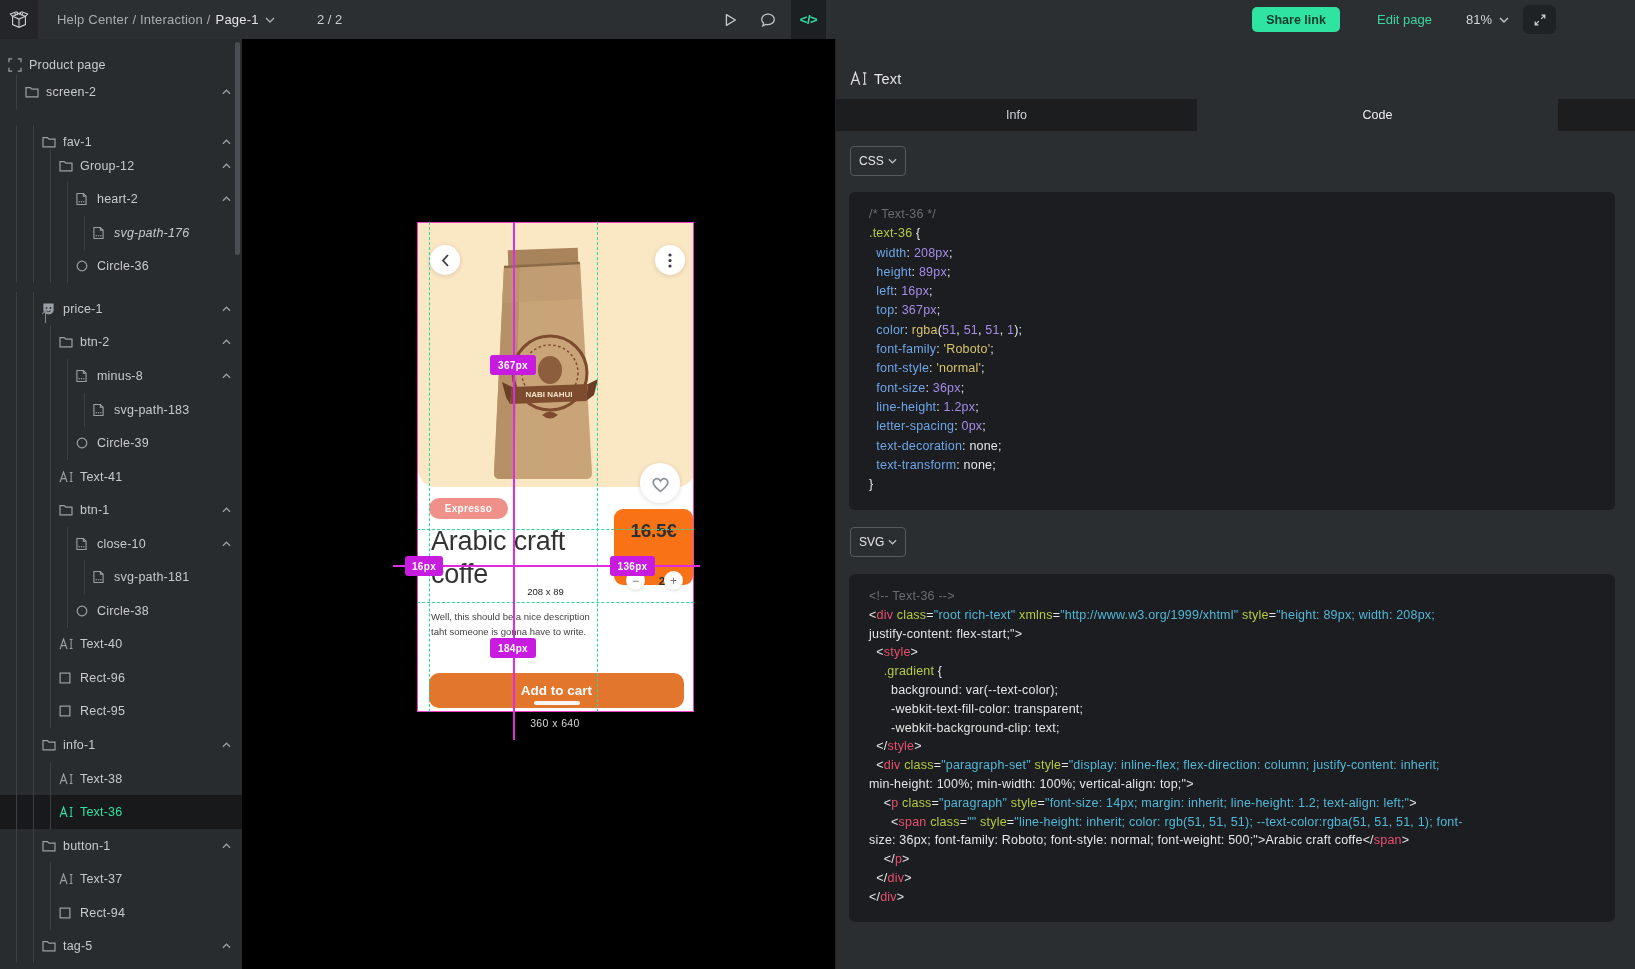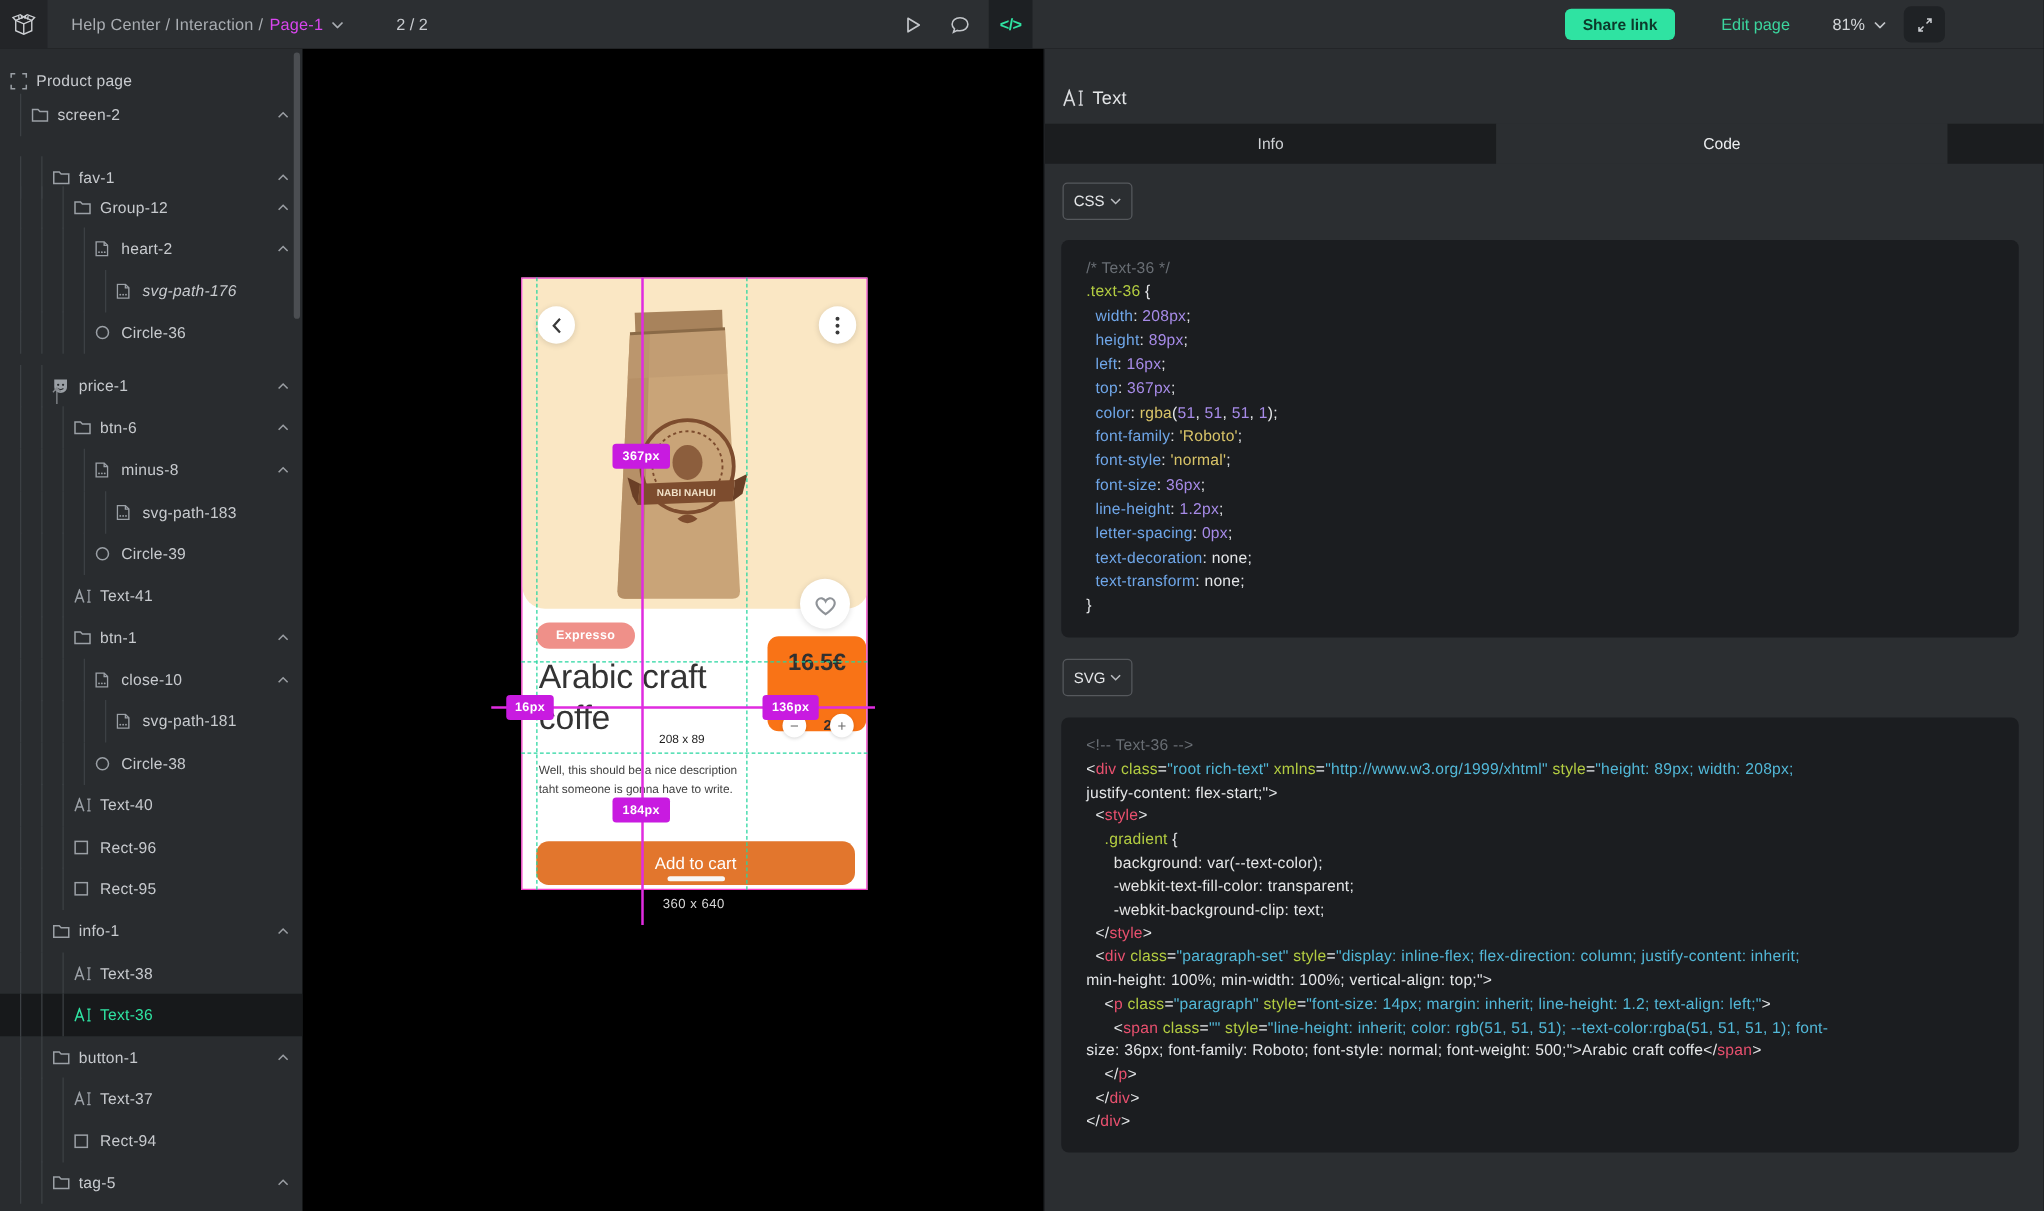--- a/index.html
+++ b/index.html
@@ -5,21 +5,21 @@
   *{box-sizing:border-box;margin:0;padding:0}
   html,body{width:1635px;height:969px;overflow:hidden;background:#000;
     font-family:"Liberation Sans",sans-serif;-webkit-font-smoothing:antialiased}
   .abs{position:absolute}
 
   
   #topbar{position:absolute;left:0;top:0;width:1635px;height:39px;background:#2c2f32;z-index:50}
   #logo-tile{position:absolute;left:0;top:0;width:38px;height:39px;background:#232528;display:flex;align-items:center;justify-content:center}
   .crumb{position:absolute;top:0;height:39px;display:flex;align-items:center;font-size:13px;letter-spacing:.2px}
   .crumb-prefix{color:#a9adb2}
-  .crumb-current{color:#d946ef;font-weight:500;margin-left:5px}
+  .crumb-current{color:#e5e5e5;font-weight:500;margin-left:5px}
   .chev{display:inline-flex;margin-left:6px;color:#a9adb2}
   .counter{position:absolute;left:317px;top:0;height:39px;display:flex;align-items:center;font-size:13px;color:#c9ccd0}
   .tb-icon{position:absolute;top:0;height:39px;display:flex;align-items:center;justify-content:center;cursor:pointer}
   #code-tile{position:absolute;left:791px;top:0;width:35px;height:39px;background:#1d2023;display:flex;align-items:center;justify-content:center;
     color:#2fe3a2;font-weight:700;font-size:13px;letter-spacing:-.5px}
   #share-btn{position:absolute;left:1252px;top:7px;width:88px;height:25px;background:#2fe3a2;border-radius:5px;
     display:flex;align-items:center;justify-content:center;font-size:12.5px;font-weight:600;color:#0c3a2b;cursor:pointer}
   #edit-link{position:absolute;left:1377px;top:0;height:39px;display:flex;align-items:center;font-size:13px;color:#3bd69e;cursor:pointer}
   #zoom-ctrl{position:absolute;left:1466px;top:0;height:39px;display:flex;align-items:center;gap:7px;font-size:13px;color:#d3d6d9;cursor:pointer}
   #expand-tile{position:absolute;left:1523px;top:5px;width:33px;height:29px;background:#1f2225;border-radius:6px;
@@ -46,21 +46,21 @@
   #tag-pill{position:absolute;left:11px;top:275px;width:79px;height:21px;background:#ef9089;border-radius:11px;
     display:flex;align-items:center;justify-content:center;color:#fff;font-size:10px;font-weight:700;letter-spacing:.3px}
   #m-title{position:absolute;left:13px;top:302px;width:172px;font-size:27px;line-height:1.22;font-weight:500;color:#333;letter-spacing:-.2px}
   #m-desc{position:absolute;left:13px;top:386px;width:190px;font-size:9.5px;line-height:15px;color:#3f3f3f}
   #price-box{position:absolute;left:196px;top:286px;width:79px;height:76px;background:#f97316;border-radius:9px}
   #price-val{position:absolute;left:0;top:11px;width:79px;text-align:center;font-size:19px;font-weight:700;color:#303030;letter-spacing:-.3px}
   .step-btn{position:absolute;top:62px;width:19px;height:19px;background:#fff;border-radius:50%;box-shadow:0 1px 3px rgba(0,0,0,.15);
     display:flex;align-items:center;justify-content:center;font-size:12px;color:#6e6e6e;cursor:pointer}
   #qty{position:absolute;left:38px;top:62px;width:20px;height:19px;display:flex;align-items:center;justify-content:center;font-size:11.5px;font-weight:700;color:#2e2e2e}
   #cta{position:absolute;left:11px;top:450px;width:255px;height:35px;background:#e2762d;border-radius:10px;
-    display:flex;align-items:center;justify-content:center;color:#fff;font-size:13.5px;font-weight:400;cursor:pointer}
+    display:flex;align-items:center;justify-content:center;color:#fff;font-size:13.5px;font-weight:700;cursor:pointer}
   #home-bar{position:absolute;left:116px;top:478px;width:46px;height:4px;background:#f7f7f7;border-radius:2px}
   #sel-dims{position:absolute;left:75px;top:363px;width:105px;text-align:center;font-size:9.5px;color:#1e1e1e}
   
   .vguide{position:absolute;width:0;border-left:1.5px dashed #27d6a0}
   .hguide{position:absolute;height:0;border-top:1.5px dashed #27d6a0}
   .mline-v{position:absolute;left:271px;top:183px;width:1.5px;height:518px;background:#e02ce0}
   .mline-h{position:absolute;left:151px;top:526px;width:307px;height:1.5px;background:#e02ce0}
   .mbadge{position:absolute;height:20px;background:#c81be0;color:#fff;font-size:10px;font-weight:700;letter-spacing:.3px;
     border-radius:3px;display:flex;align-items:center;justify-content:center;z-index:5}
   #frame-size-label{position:absolute;left:273px;top:678px;width:80px;text-align:center;font-size:10.5px;color:#d6d6d6;letter-spacing:.4px}
@@ -272,21 +272,21 @@
       </div>
       <div class="tree-row" style="top: 286.4px;">
         <span class="guide" style="left:16px"></span>
         <span class="guide" style="left:33px"></span>
         <span class="guide" style="left:50px"></span>
         <span class="tree-icon" style="left:59px">
           <svg width="14" height="12" viewBox="0 0 14 12" fill="none" stroke="currentColor" stroke-width="1.2">
             <path d="M1,10.8 V1.6 H5.4 L6.9,3.2 H13 V10.8 Z"></path>
           </svg>
         </span>
-        <span class="tree-label" style="left:80px">btn-6</span>
+        <span class="tree-label" style="left:80px">btn-2</span>
         <span class="tree-chevron">
           <svg width="9" height="6" viewBox="0 0 10 6" fill="none" stroke="currentColor" stroke-width="1.4">
             <path d="M1,5 L5,1 L9,5"></path>
           </svg>
         </span>
       </div>
       <div class="tree-row" style="top: 319.95px;">
         <span class="guide" style="left:16px"></span>
         <span class="guide" style="left:33px"></span>
         <span class="guide" style="left:50px"></span>

